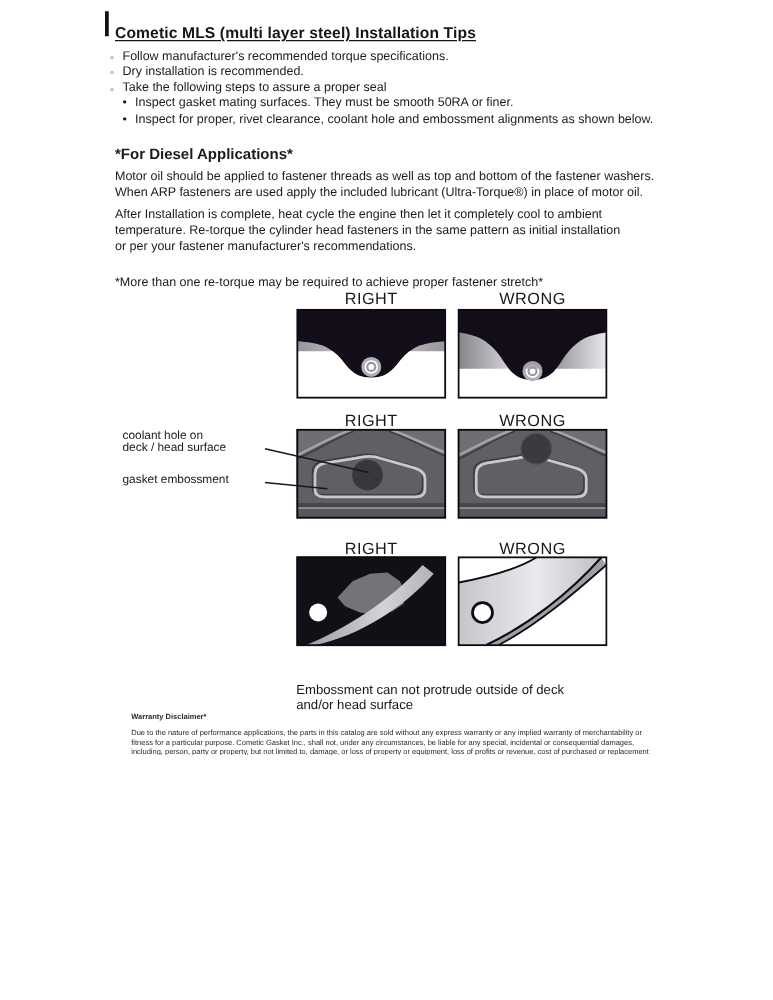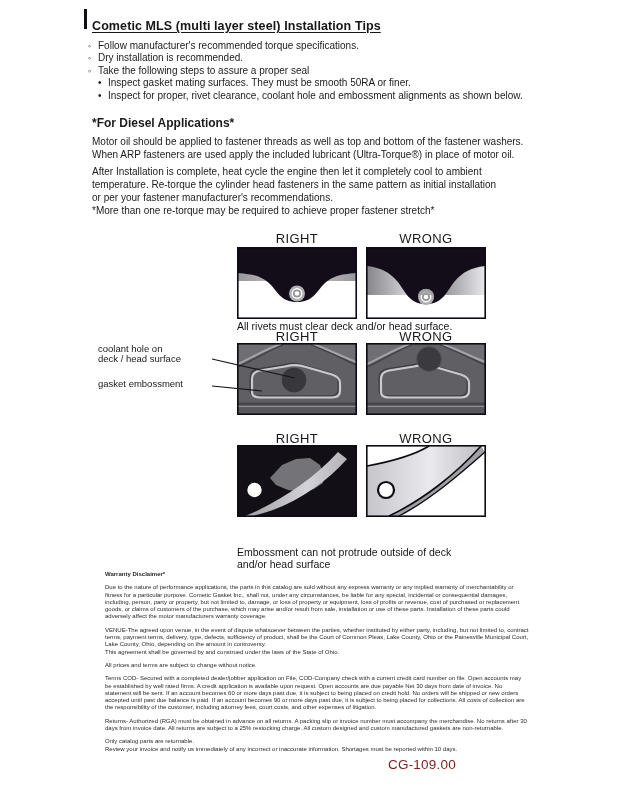--- a/index.html
+++ b/index.html
@@ -1,36 +1,36 @@
 <!DOCTYPE html>
 <html><head>
 <meta charset="utf-8">
 <style>
   html,body{margin:0;padding:0;background:#ffffff;}
   .page{
-    position:relative;width:618px;height:800px;background:#ffffff;overflow:hidden;
+    position:relative;width:618px;height:604px;background:#ffffff;overflow:hidden;
     font-family:"Liberation Sans","DejaVu Sans",sans-serif;color:#1b1b1d;
   }
   .abs{position:absolute;}
   .artifact{left:84px;top:9px;width:3px;height:20px;background:#121016;}
   .title{
     left:92px;top:19px;margin:0;font-size:12.5px;font-weight:bold;color:#161618;
     text-decoration:underline;text-underline-offset:2px;white-space:nowrap;letter-spacing:.1px;
   }
   .bullets{left:88px;top:40px;width:520px;font-size:10px;line-height:12.4px;}
   .bline{white-space:nowrap;}
   .bline .m{display:inline-block;width:10px;font-size:9px;vertical-align:top;}
   .bline.sub{margin-left:10px;}
   .bline.sub .m{font-size:10px;}
   .dheading{left:92px;top:116px;font-size:12px;font-weight:bold;white-space:nowrap;}
   .bodytext{font-size:10px;line-height:13px;}
   .bodytext div{white-space:nowrap;}
   .p1{left:92px;top:135px;}
   .p2{left:92px;top:165px;}
-  .pnote{left:92px;top:204px;}
+  .pnote{left:92px;top:220px;}
   .dlabel{width:120px;text-align:center;font-size:13px;letter-spacing:.4px;color:#18181a;}
   .dcaption{font-size:10.5px;line-height:12px;color:#161618;white-space:nowrap;}
   .panel{display:block;}
   .sidelabels{font-size:9.5px;line-height:9.5px;color:#18181a;width:114px;left:98px;}
   .leaders{pointer-events:none;}
   .legal{left:105px;top:571px;width:424px;font-size:6px;line-height:7.3px;color:#2a2a2c;}
   .legal .lh{font-weight:bold;margin:0 0 6px 0;}
   .legal p{margin:0 0 6px 0;}
   .legal p.tight{margin:0;}
   .pagenum{left:388px;top:757px;font-size:13.5px;color:#7f1d1d;letter-spacing:.2px;}
@@ -104,21 +104,20 @@
     <rect x="0" y="0" width="120" height="72" fill="#ffffff"></rect>
     <rect x="1" y="19" width="118" height="29" fill="url(#g2)"></rect>
     <path d="M1,1 H119 V19 C104,21 97,25 89,34 C81,43 78,57 60,57 C42,57 39,43 31,34 C23,25 16,21 1,19 Z" fill="#120d19"></path>
     <circle cx="60" cy="50" r="8" fill="#b0b0b4"></circle>
     <circle cx="60" cy="50" r="5.4" fill="#ffffff"></circle>
     <circle cx="60" cy="50" r="3.2" fill="#ffffff" stroke="#96969a" stroke-width="1.7"></circle>
     <rect x="48" y="19" width="24" height="29" fill="#9c9ca0" opacity="0.8" clip-path="url(#c1)"></rect>
     <rect x="0.8" y="0.8" width="118.4" height="70.4" fill="none" stroke="#0e0a14" stroke-width="1.6"></rect>
   </svg>
 
-  <div class="abs dcaption" style="left:237px;top:320px;">All rivets must clear deck and/or head surface.</div>
 
   <div class="abs dlabel" style="left:237px;top:329px;">RIGHT</div>
   <div class="abs dlabel" style="left:366px;top:329px;">WRONG</div>
 
   <div class="abs sidelabels" style="top:344px;">
     <div>coolant hole on</div>
     <div>deck / head surface</div>
   </div>
   <div class="abs sidelabels" style="top:379px;">
     <div>gasket embossment</div>

